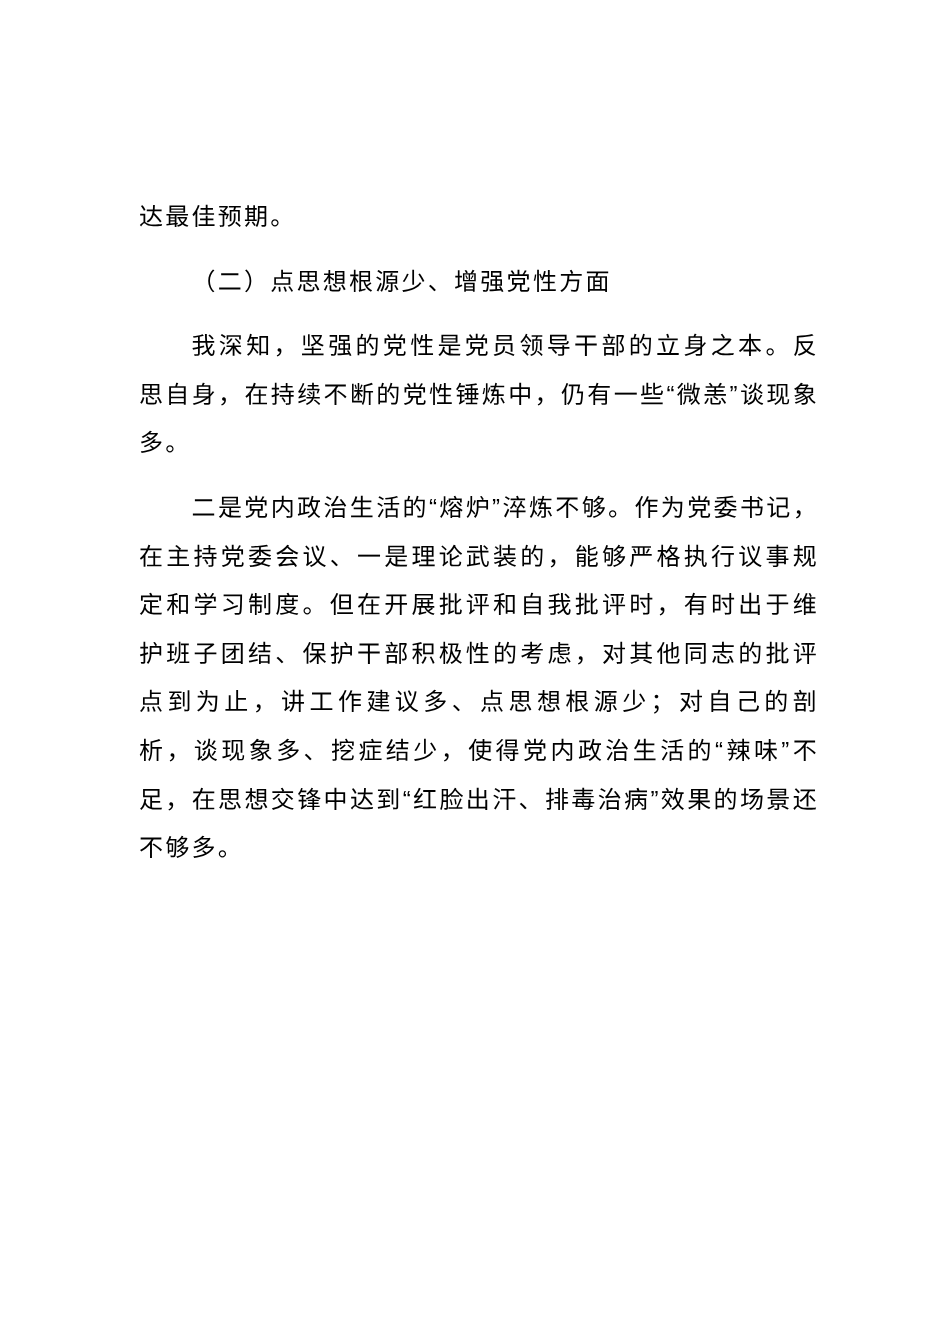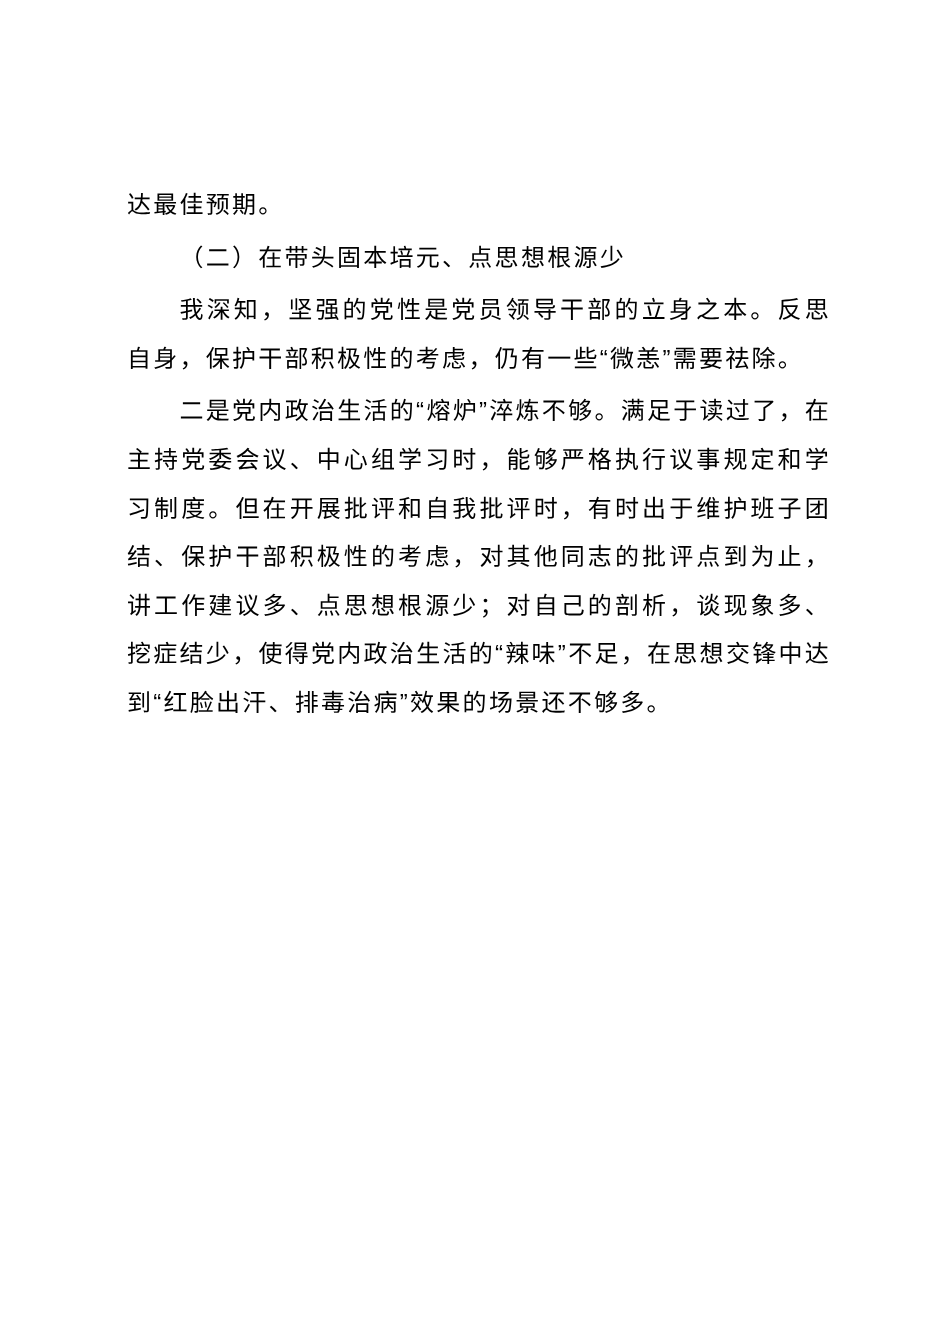--- a/index.html
+++ b/index.html
@@ -20,33 +20,33 @@
     left: 123px;
     top: 177px;
     width: 712px;
     color: #000000;
     font-size: 24px;
     line-height: 48.6px;
     letter-spacing: 2.26px;
     text-align: justify;
   }
   .text-block p {
-    margin: 4px;
+    margin: 16px;
     padding: 0;
   }
   .text-block p.indent {
     text-indent: 52.5px;
   }
   .section-heading {
     font-weight: normal; 
   }
 </style>
 </head>
 <body>
 
 <div class="page">
   <div class="text-block">
     <p>达最佳预期。</p>
-    <p class="indent section-heading">（二）在带头固本培元、点思想根源少</p>
-    <p class="indent">我深知，坚强的党性是党员领导干部的立身之本。反思自身，保护干部积极性的考虑，仍有一些“微恙”需要祛除。</p>
-    <p class="indent">二是党内政治生活的“熔炉”淬炼不够。满足于读过了，在主持党委会议、中心组学习时，能够严格执行议事规定和学习制度。但在开展批评和自我批评时，有时出于维护班子团结、保护干部积极性的考虑，对其他同志的批评点到为止，讲工作建议多、点思想根源少；对自己的剖析，谈现象多、挖症结少，使得党内政治生活的“辣味”不足，在思想交锋中达到“红脸出汗、排毒治病”效果的场景还不够多。</p>
+    <p class="indent section-heading">（二）点思想根源少、增强党性方面</p>
+    <p class="indent">我深知，坚强的党性是党员领导干部的立身之本。反思自身，在持续不断的党性锤炼中，仍有一些“微恙”谈现象多。</p>
+    <p class="indent">二是党内政治生活的“熔炉”淬炼不够。作为党委书记，在主持党委会议、一是理论武装的，能够严格执行议事规定和学习制度。但在开展批评和自我批评时，有时出于维护班子团结、保护干部积极性的考虑，对其他同志的批评点到为止，讲工作建议多、点思想根源少；对自己的剖析，谈现象多、挖症结少，使得党内政治生活的“辣味”不足，在思想交锋中达到“红脸出汗、排毒治病”效果的场景还不够多。</p>
   </div>
 </div>
 
 </body></html>

